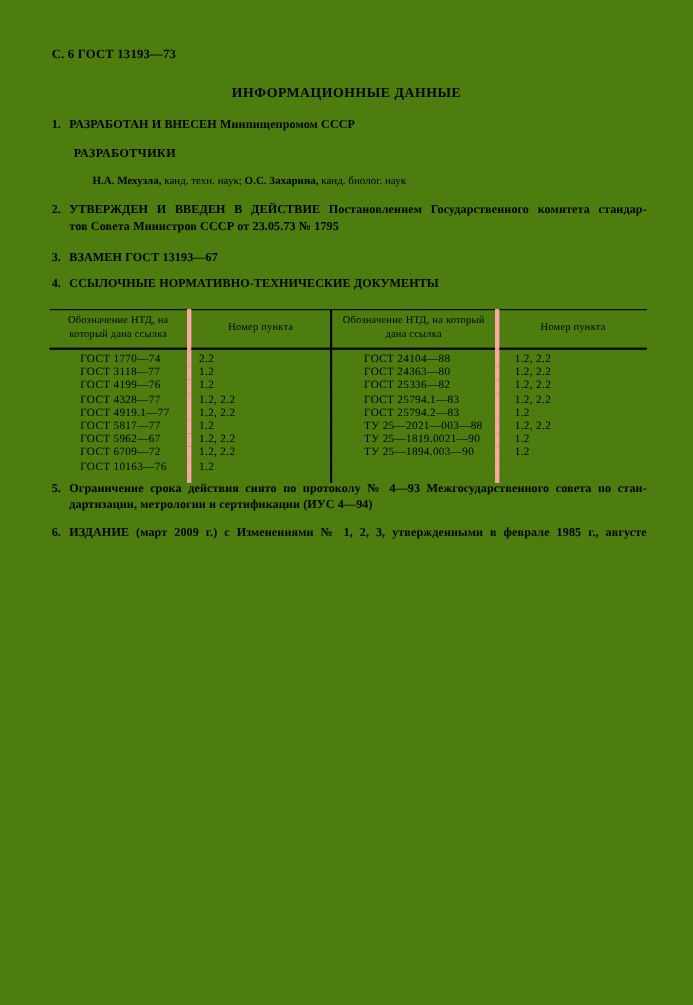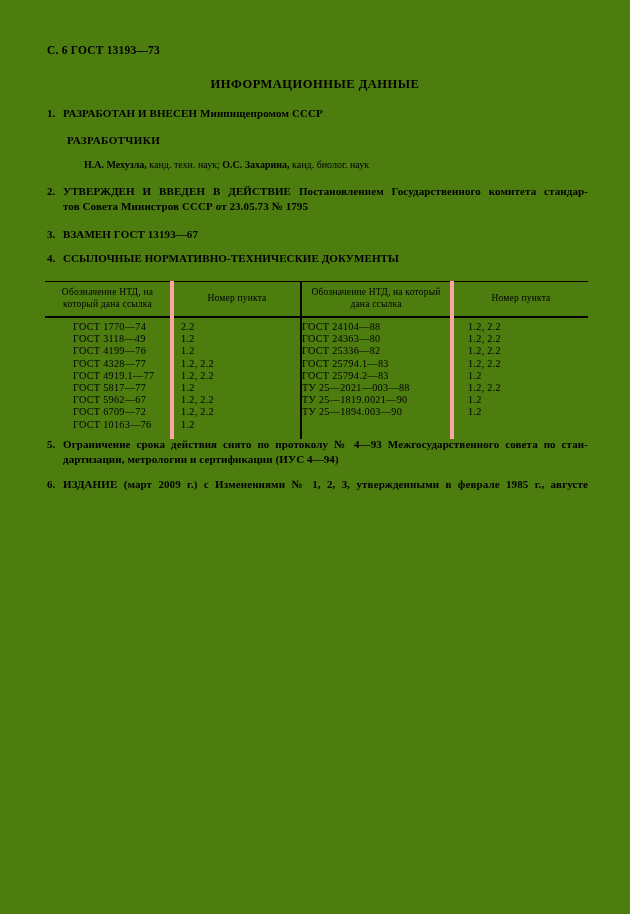--- a/index.html
+++ b/index.html
@@ -66,21 +66,21 @@
   .ref-table .v2 { border-right: 2.5px solid #000; }
   .ref-table tbody td {
     font-size: 10.2px; line-height: 12.2px;
     letter-spacing: 0.3px;
     white-space: nowrap; overflow: hidden;
     vertical-align: top;
   }
   .ref-table tbody tr:first-child td { padding-top: 3px; }
   .ref-table td.c0 { padding-left: 28px; }
   .ref-table td.c1 { padding-left: 7px; }
-  .ref-table td.c2 { }
+  .ref-table td.c2 { padding-left: 29px; }
   .ref-table td.c3 { padding-left: 14px; }
   .ref-table tr.spacer td { height: 8px; }
 </style>
 </head>
 <body>
 
 <div class="page">
 
   <div class="page-header">С. 6 ГОСТ 13193—73</div>
 
@@ -134,21 +134,21 @@
       </tr>
     </thead>
     <tbody>
       <tr>
         <td class="c0 v1">ГОСТ 1770—74</td>
         <td class="c1 v2">2.2</td>
         <td class="c2 v1">ГОСТ 24104—88</td>
         <td class="c3">1.2, 2.2</td>
       </tr>
       <tr>
-        <td class="c0 v1">ГОСТ 3118—49</td>
+        <td class="c0 v1">ГОСТ 3118—77</td>
         <td class="c1 v2">1.2</td>
         <td class="c2 v1">ГОСТ 24363—80</td>
         <td class="c3">1.2, 2.2</td>
       </tr>
       <tr>
         <td class="c0 v1">ГОСТ 4199—76</td>
         <td class="c1 v2">1.2</td>
         <td class="c2 v1">ГОСТ 25336—82</td>
         <td class="c3">1.2, 2.2</td>
       </tr>

